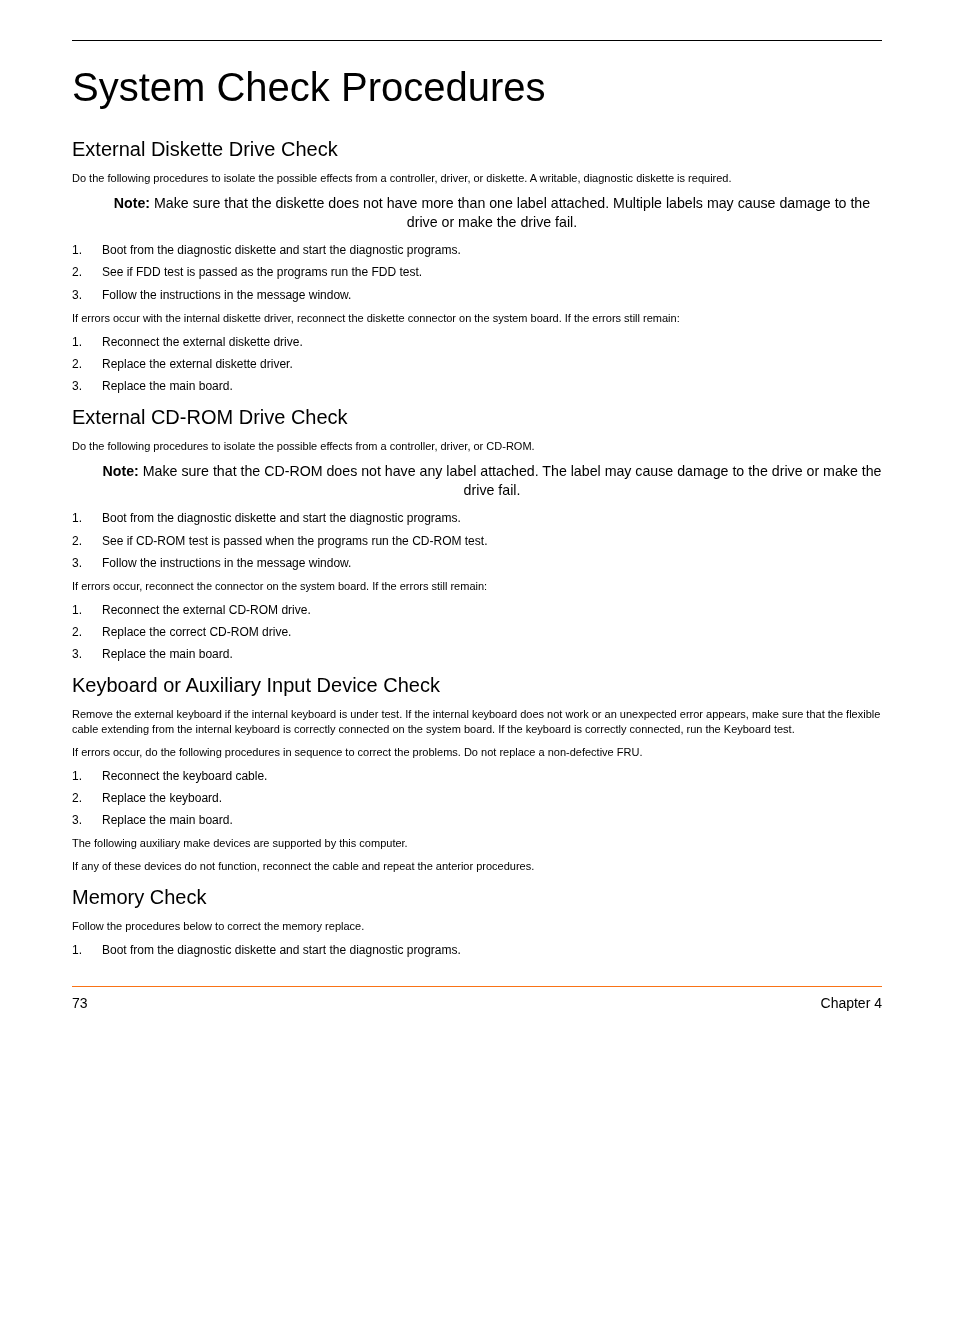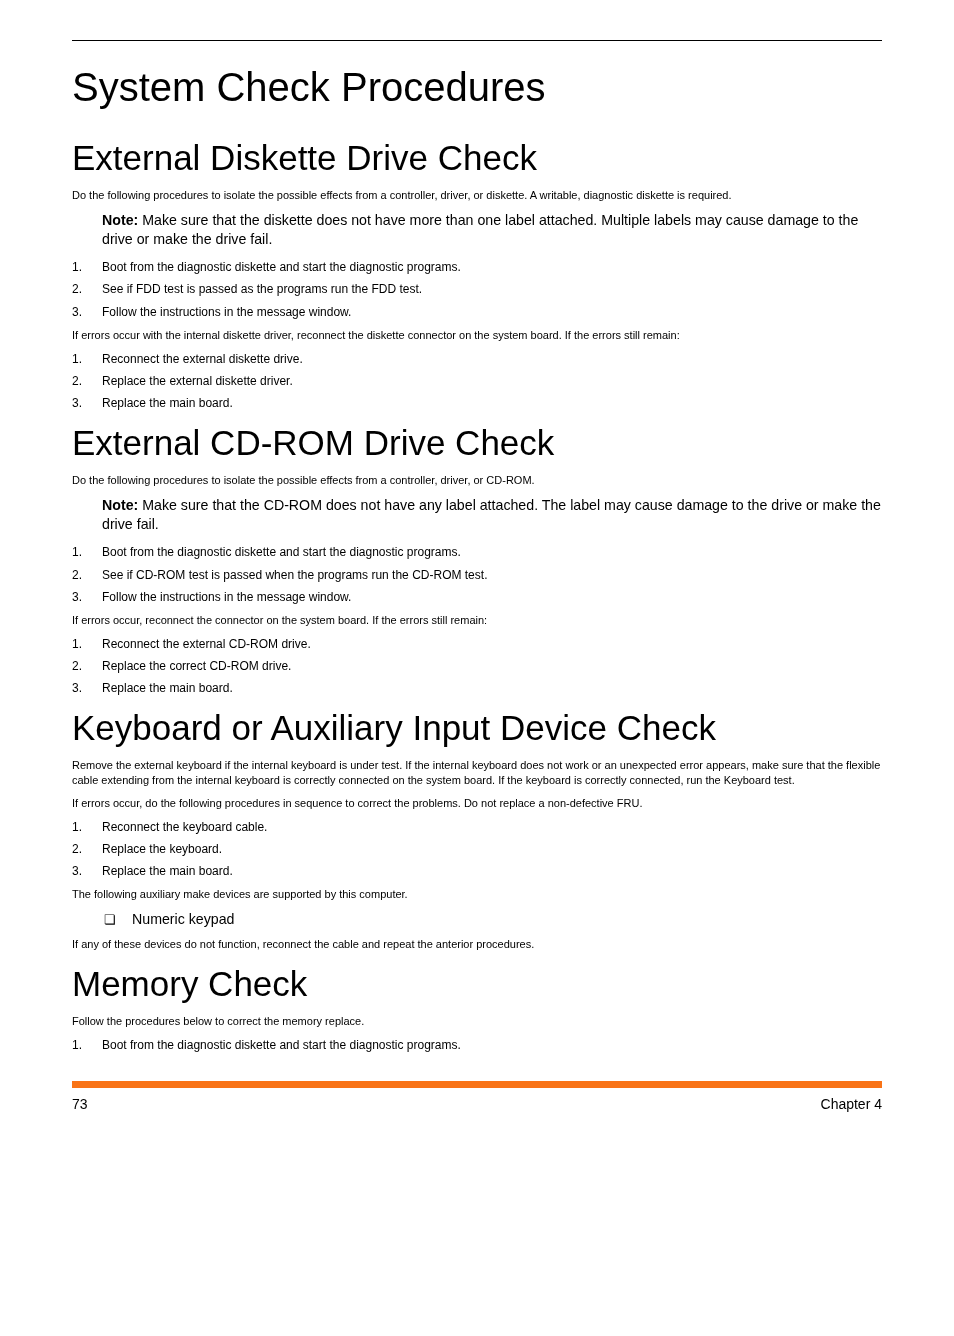--- a/index.html
+++ b/index.html
@@ -20,33 +20,34 @@
       margin-bottom: 24px;
     }
     h1 {
       font-family: "Segoe UI", "Lucida Sans", Arial, sans-serif;
       font-size: 40px;
       font-weight: 400;
       margin-bottom: 28px;
     }
     h2 {
       font-family: "Segoe UI", "Lucida Sans", Arial, sans-serif;
-      font-size: 35px;
+      font-size: 20px;
       font-weight: 400;
       margin-top: 12px;
       margin-bottom: 10px;
     }
     p {
       font-size: 11px;
       line-height: 1.35;
       margin-bottom: 8px;
     }
     .note {
       padding-left: 30px;
       margin: 8px 0 10px 0;
+      text-align: center;
     }
     .note p {
       font-size: 14.2px;
     }
     .note-label {
       font-weight: bold;
     }
     ol {
       list-style: none;
       counter-reset: item;
@@ -78,21 +79,21 @@
       margin-bottom: 2px;
     }
     ul.bullets > li::before {
       content: "❏";
       position: absolute;
       left: 32px;
       font-size: 13px;
       top: 1px;
     }
     .footer {
-      border-top: 7px solid #f97316;
+      border-top: 1px solid #f97316;
       margin-top: 28px;
       padding-top: 8px;
       display: flex;
       justify-content: space-between;
       font-size: 14px;
     }
   </style>
 </head>
 <body>
 
@@ -137,21 +138,20 @@
 <h2>Keyboard or Auxiliary Input Device Check</h2>
 <p>Remove the external keyboard if the internal keyboard is under test. If the internal keyboard does not work or an unexpected error appears, make sure that the flexible cable extending from the internal keyboard is correctly connected on the system board. If the keyboard is correctly connected, run the Keyboard test.</p>
 <p>If errors occur, do the following procedures in sequence to correct the problems. Do not replace a non-defective FRU.</p>
 <ol>
   <li>Reconnect the keyboard cable.</li>
   <li>Replace the keyboard.</li>
   <li>Replace the main board.</li>
 </ol>
 <p>The following auxiliary make devices are supported by this computer.</p>
 <ul class="bullets">
-  <li>Numeric keypad</li>
 </ul>
 <p>If any of these devices do not function, reconnect the cable and repeat the anterior procedures.</p>
 
 <h2>Memory Check</h2>
 <p>Follow the procedures below to correct the memory replace.</p>
 <ol>
   <li>Boot from the diagnostic diskette and start the diagnostic programs.</li>
 </ol>
 
 <div class="footer">

